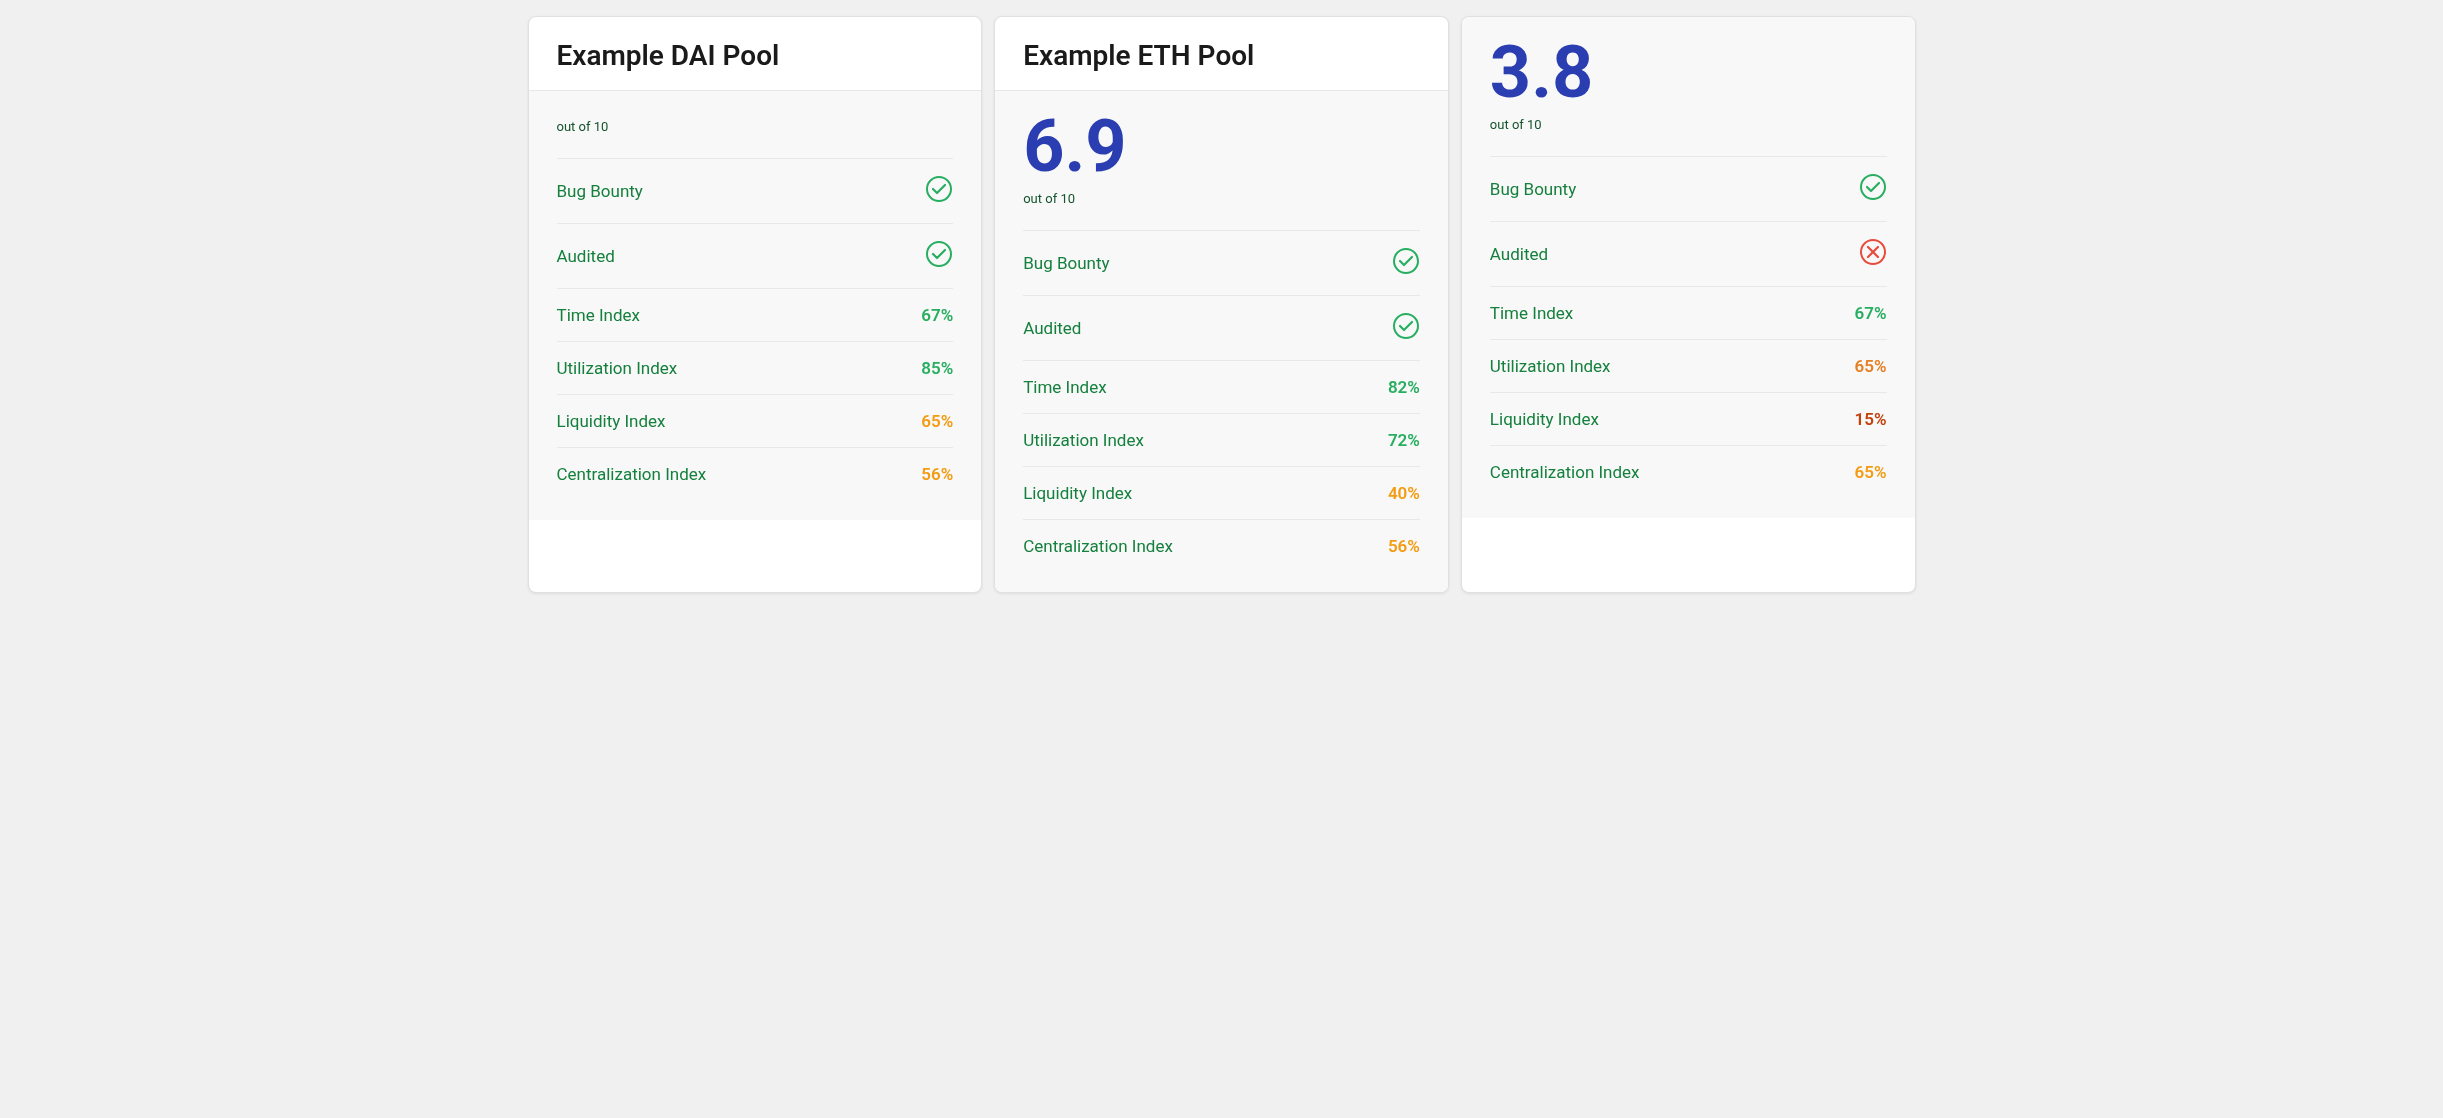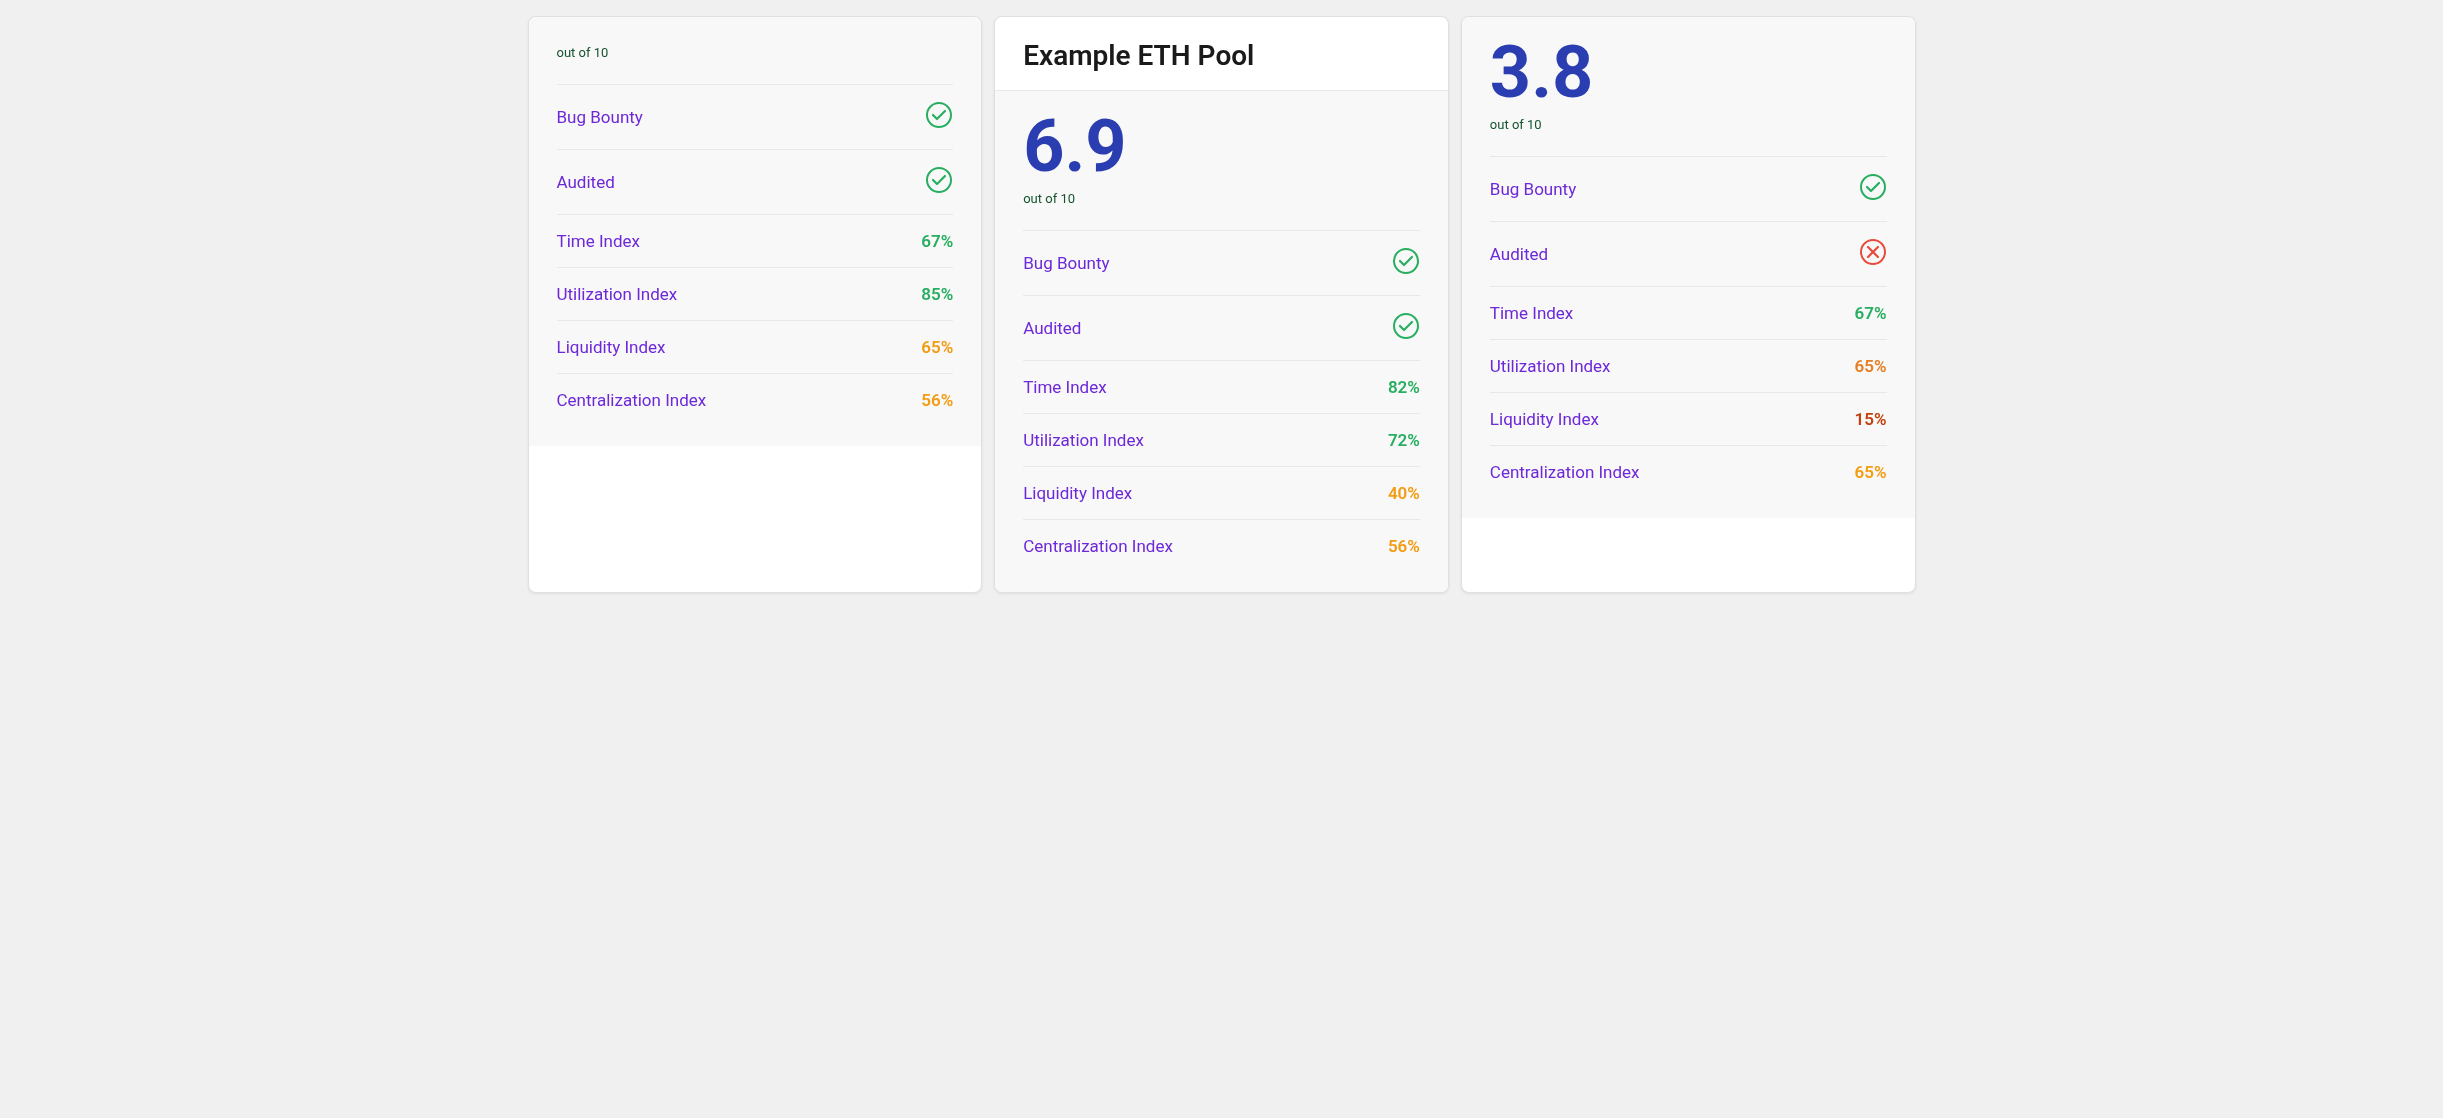--- a/index.html
+++ b/index.html
@@ -60,40 +60,43 @@
     }
     .metric-item {
       display: flex;
       justify-content: space-between;
       align-items: center;
       padding: 16px 0;
       border-top: 1px solid #e8e8e8;
     }
     .metric-label {
       font-size: 17px;
-      color: #6d28d9;
+      color: #15803d;
     }
     .metric-value {
       font-size: 17px;
       font-weight: 600;
     }
     .check-icon {
       width: 28px;
       height: 28px;
     }
     .color-green { color: #27ae60; }
     .color-yellow { color: #f39c12; }
     .color-orange { color: #e67e22; }
     .color-red { color: #c2410c; }
   </style>
 </head>
 <body>
 
 <div class="cards-container">
 <div class="card">
+    <div class="card-header">
+      <div class="card-title">Example DAI Pool</div>
+    </div>
     <div class="card-body">
       <div class="score-section">
         <div class="score-label">out of 10</div>
       </div>
       <ul class="metrics-list">
 
       <li class="metric-item">
         <span class="metric-label">Bug Bounty</span>
         <span><svg class="check-icon" viewBox="0 0 28 28" fill="none" xmlns="http://www.w3.org/2000/svg">
       <circle cx="14" cy="14" r="12" stroke="#27ae60" stroke-width="2" fill="none"></circle>

